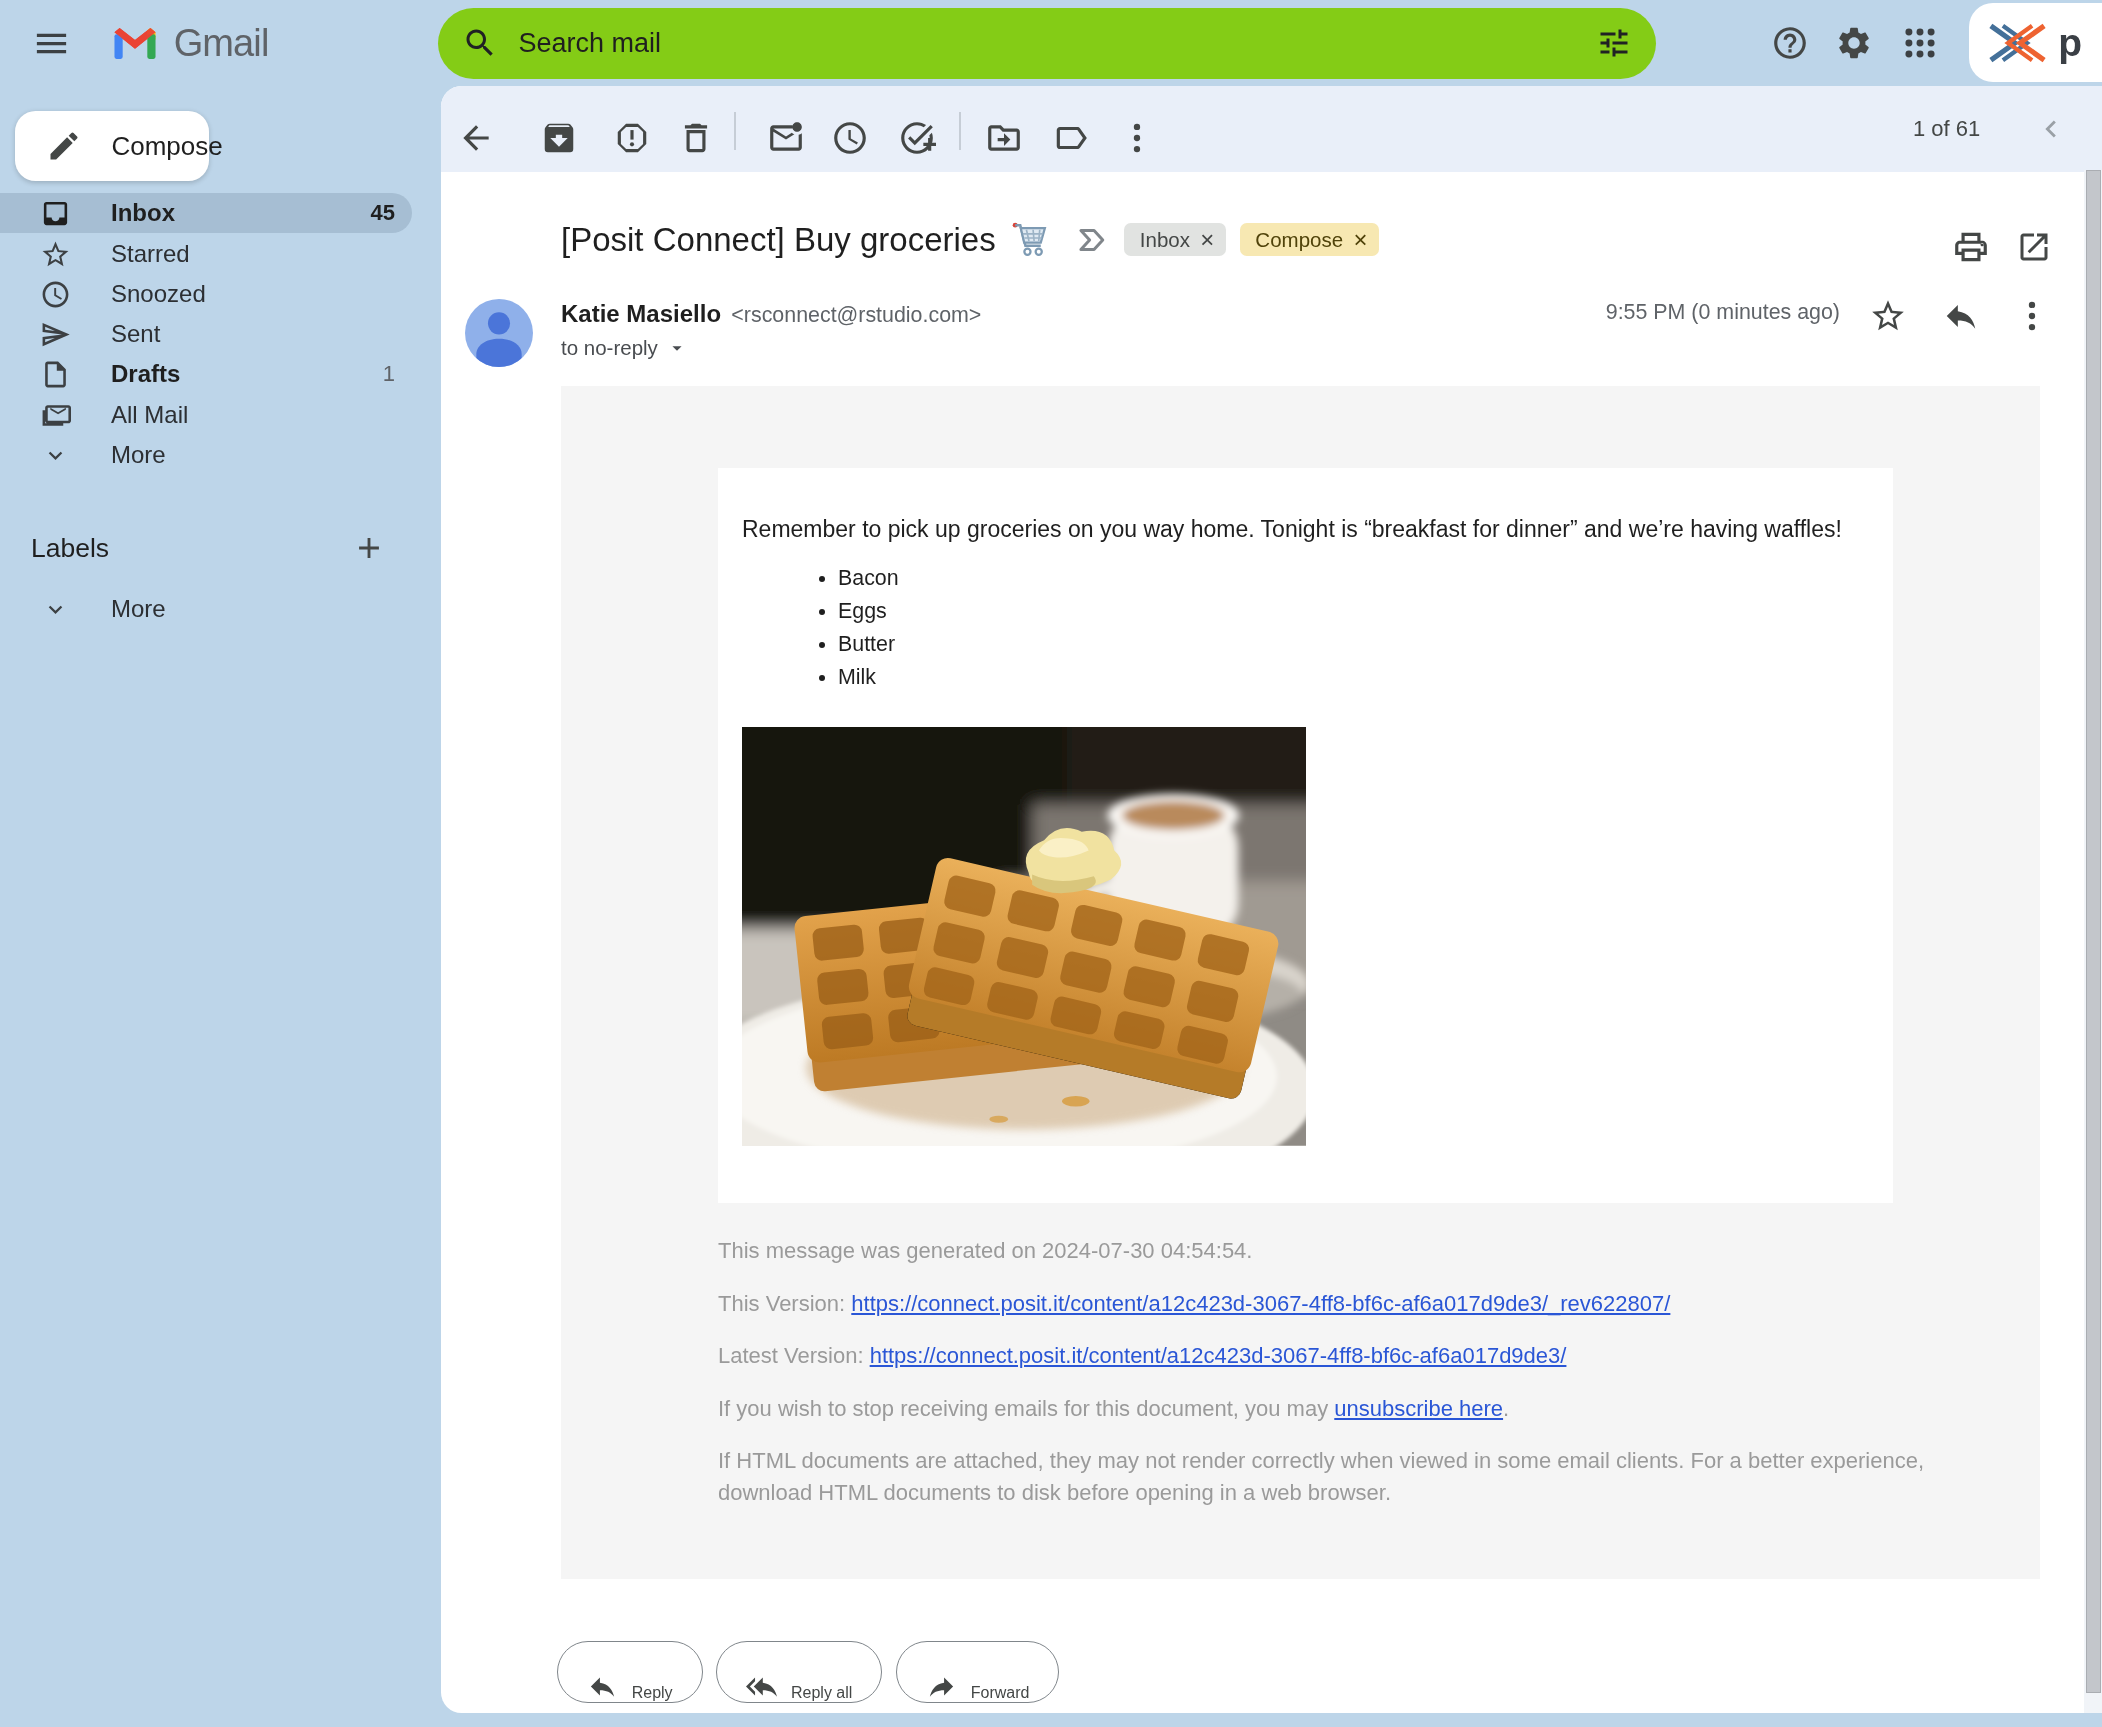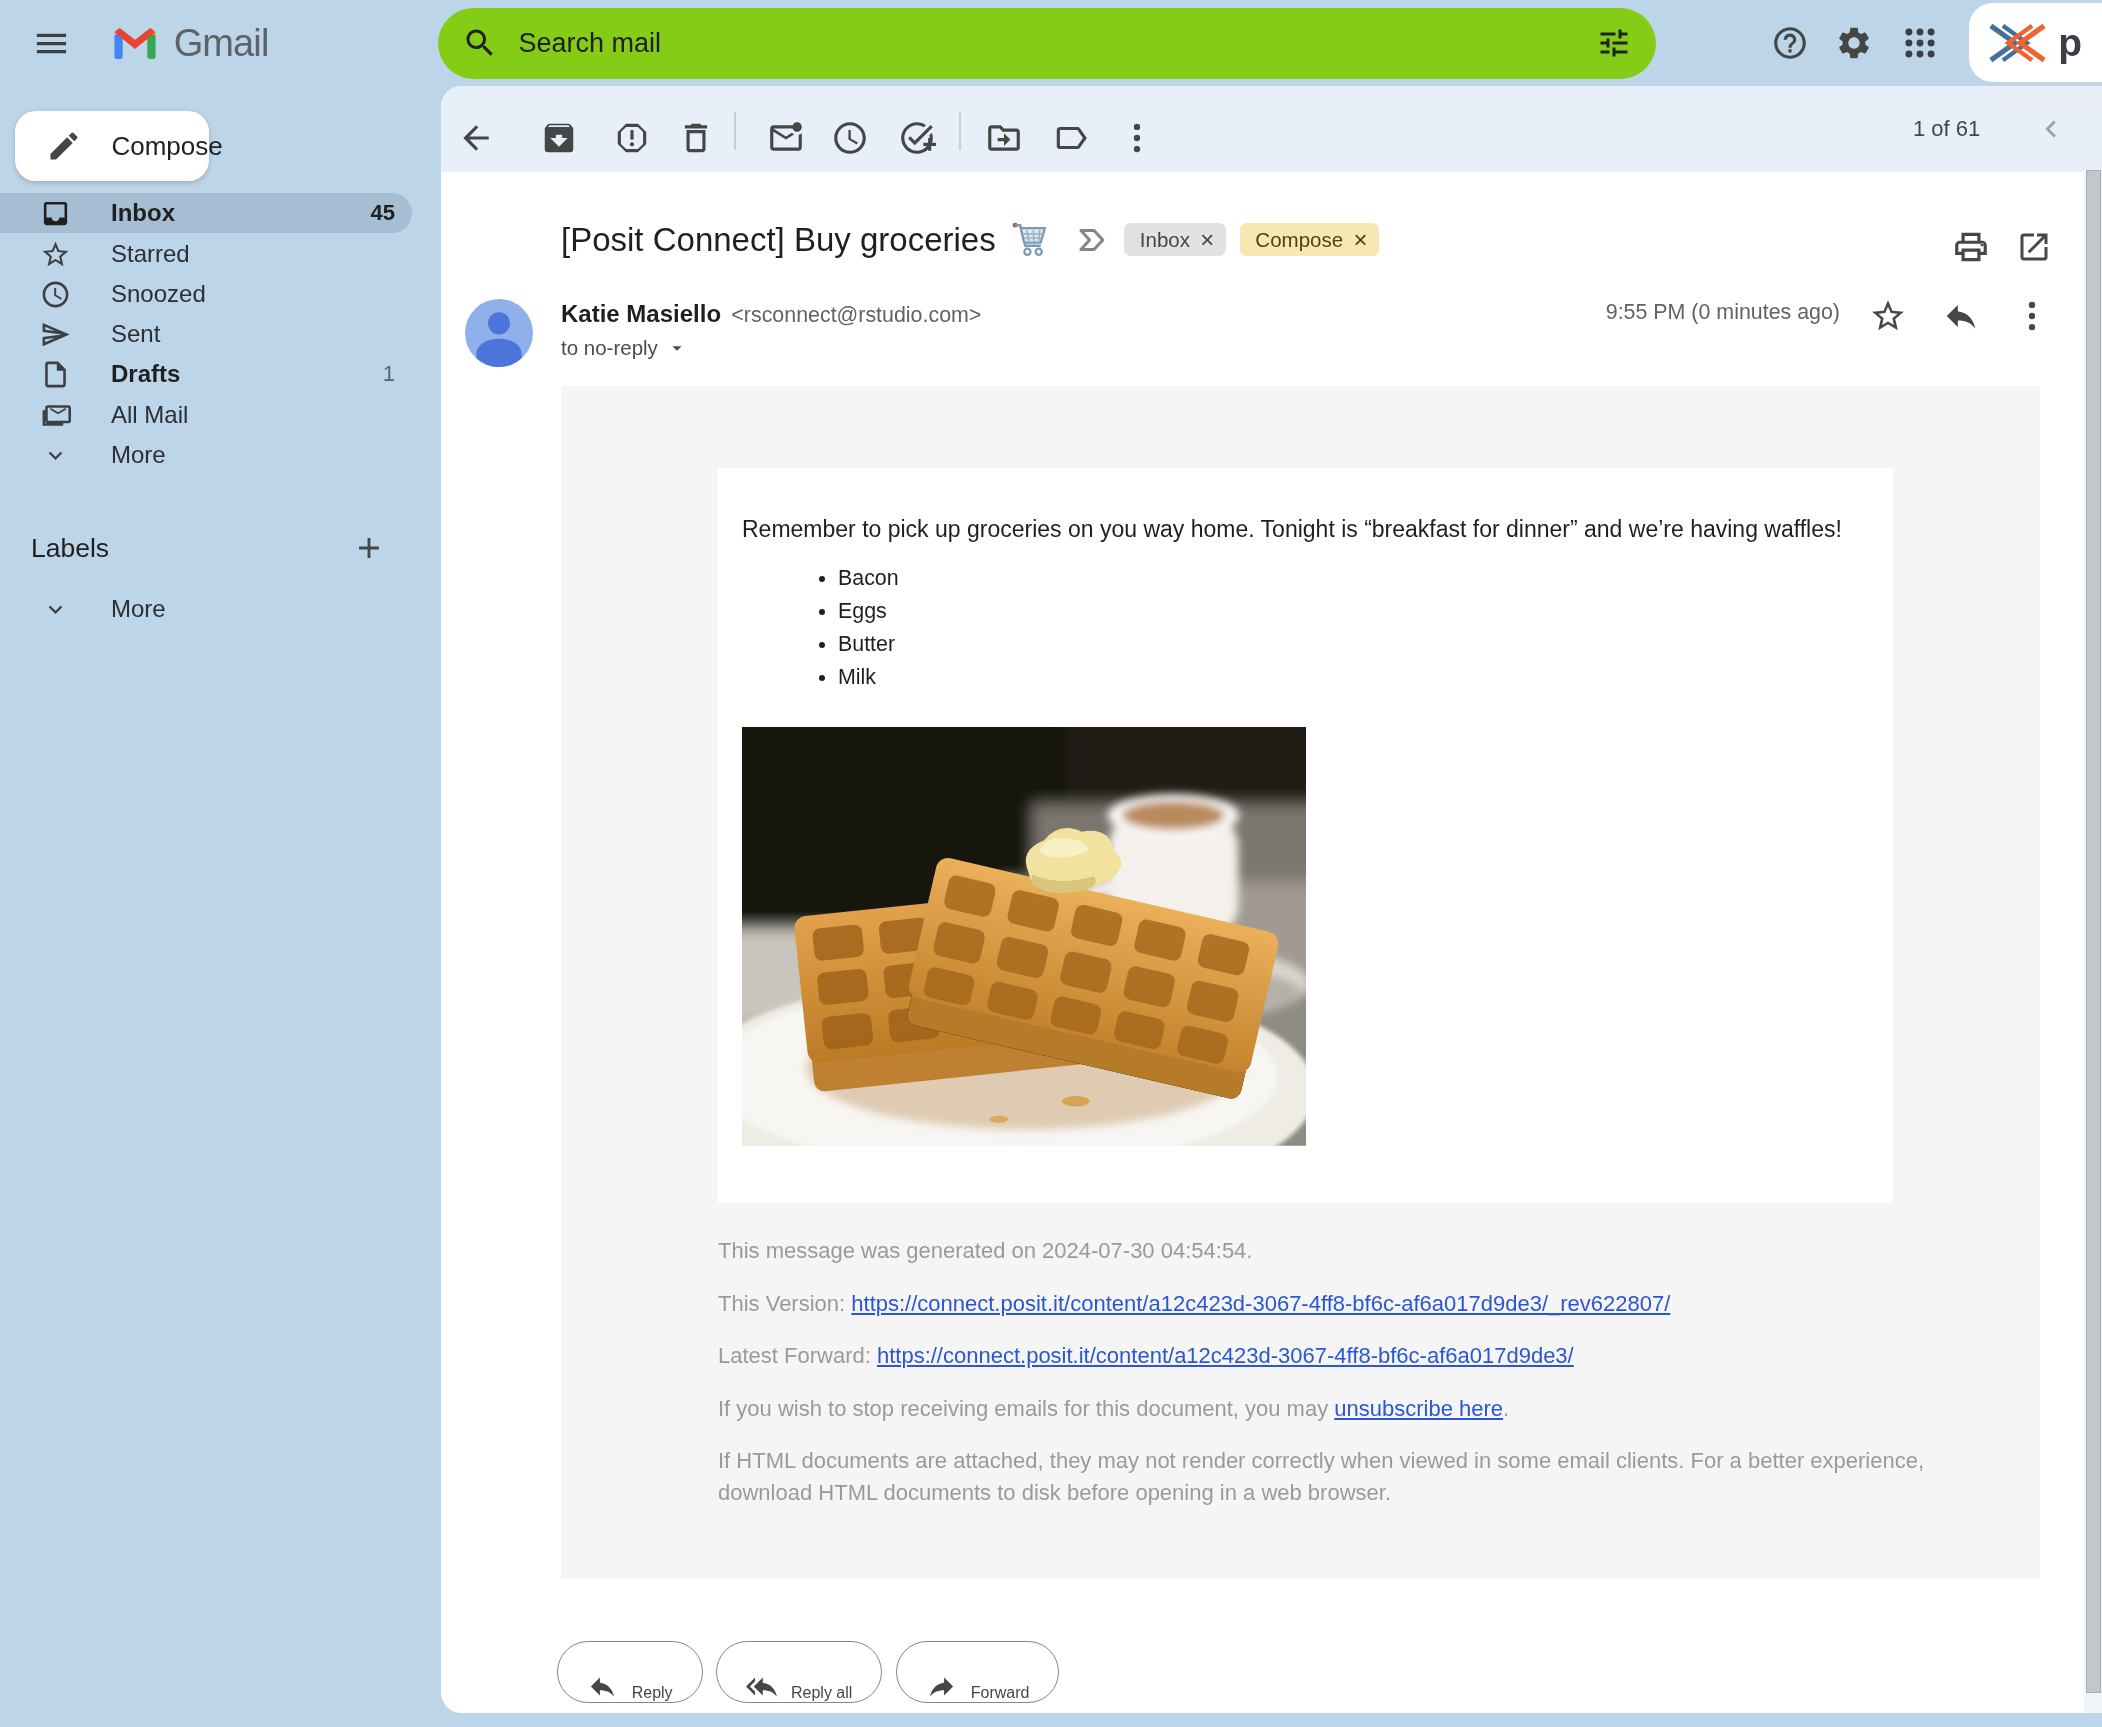--- a/index.html
+++ b/index.html
@@ -554,21 +554,21 @@
             </g>
             <ellipse cx="390" cy="437" rx="16" ry="6" fill="#d69a3a" opacity="0.8"></ellipse>
             <ellipse cx="300" cy="458" rx="11" ry="4" fill="#d69a3a" opacity="0.7"></ellipse>
           </svg>
         </div>
       </div>
 
       <div class="email-footer">
         <p>This message was generated on 2024-07-30 04:54:54.</p>
         <p><span>This Version: </span><a>https://connect.posit.it/content/a12c423d-3067-4ff8-bf6c-af6a017d9de3/_rev622807/</a></p>
-        <p><span>Latest Forward: </span><a>https://connect.posit.it/content/a12c423d-3067-4ff8-bf6c-af6a017d9de3/</a></p>
+        <p><span>Latest Version: </span><a>https://connect.posit.it/content/a12c423d-3067-4ff8-bf6c-af6a017d9de3/</a></p>
         <p><span>If you wish to stop receiving emails for this document, you may </span><a>unsubscribe here</a><span>.</span></p>
         <p class="note">If HTML documents are attached, they may not render correctly when viewed in some email clients. For a better experience, download HTML documents to disk before opening in a web browser.</p>
       </div>
     </div>
 
     <div class="reply-row">
       <button class="pill-btn">
         <span>
             <svg width="31" height="31" viewBox="0 0 24 24" fill="#444746">
               <path d="M10 9V5l-7 7 7 7v-4.1c5 0 8.5 1.6 11 5.1-1-5-4-10-11-11z"></path>

